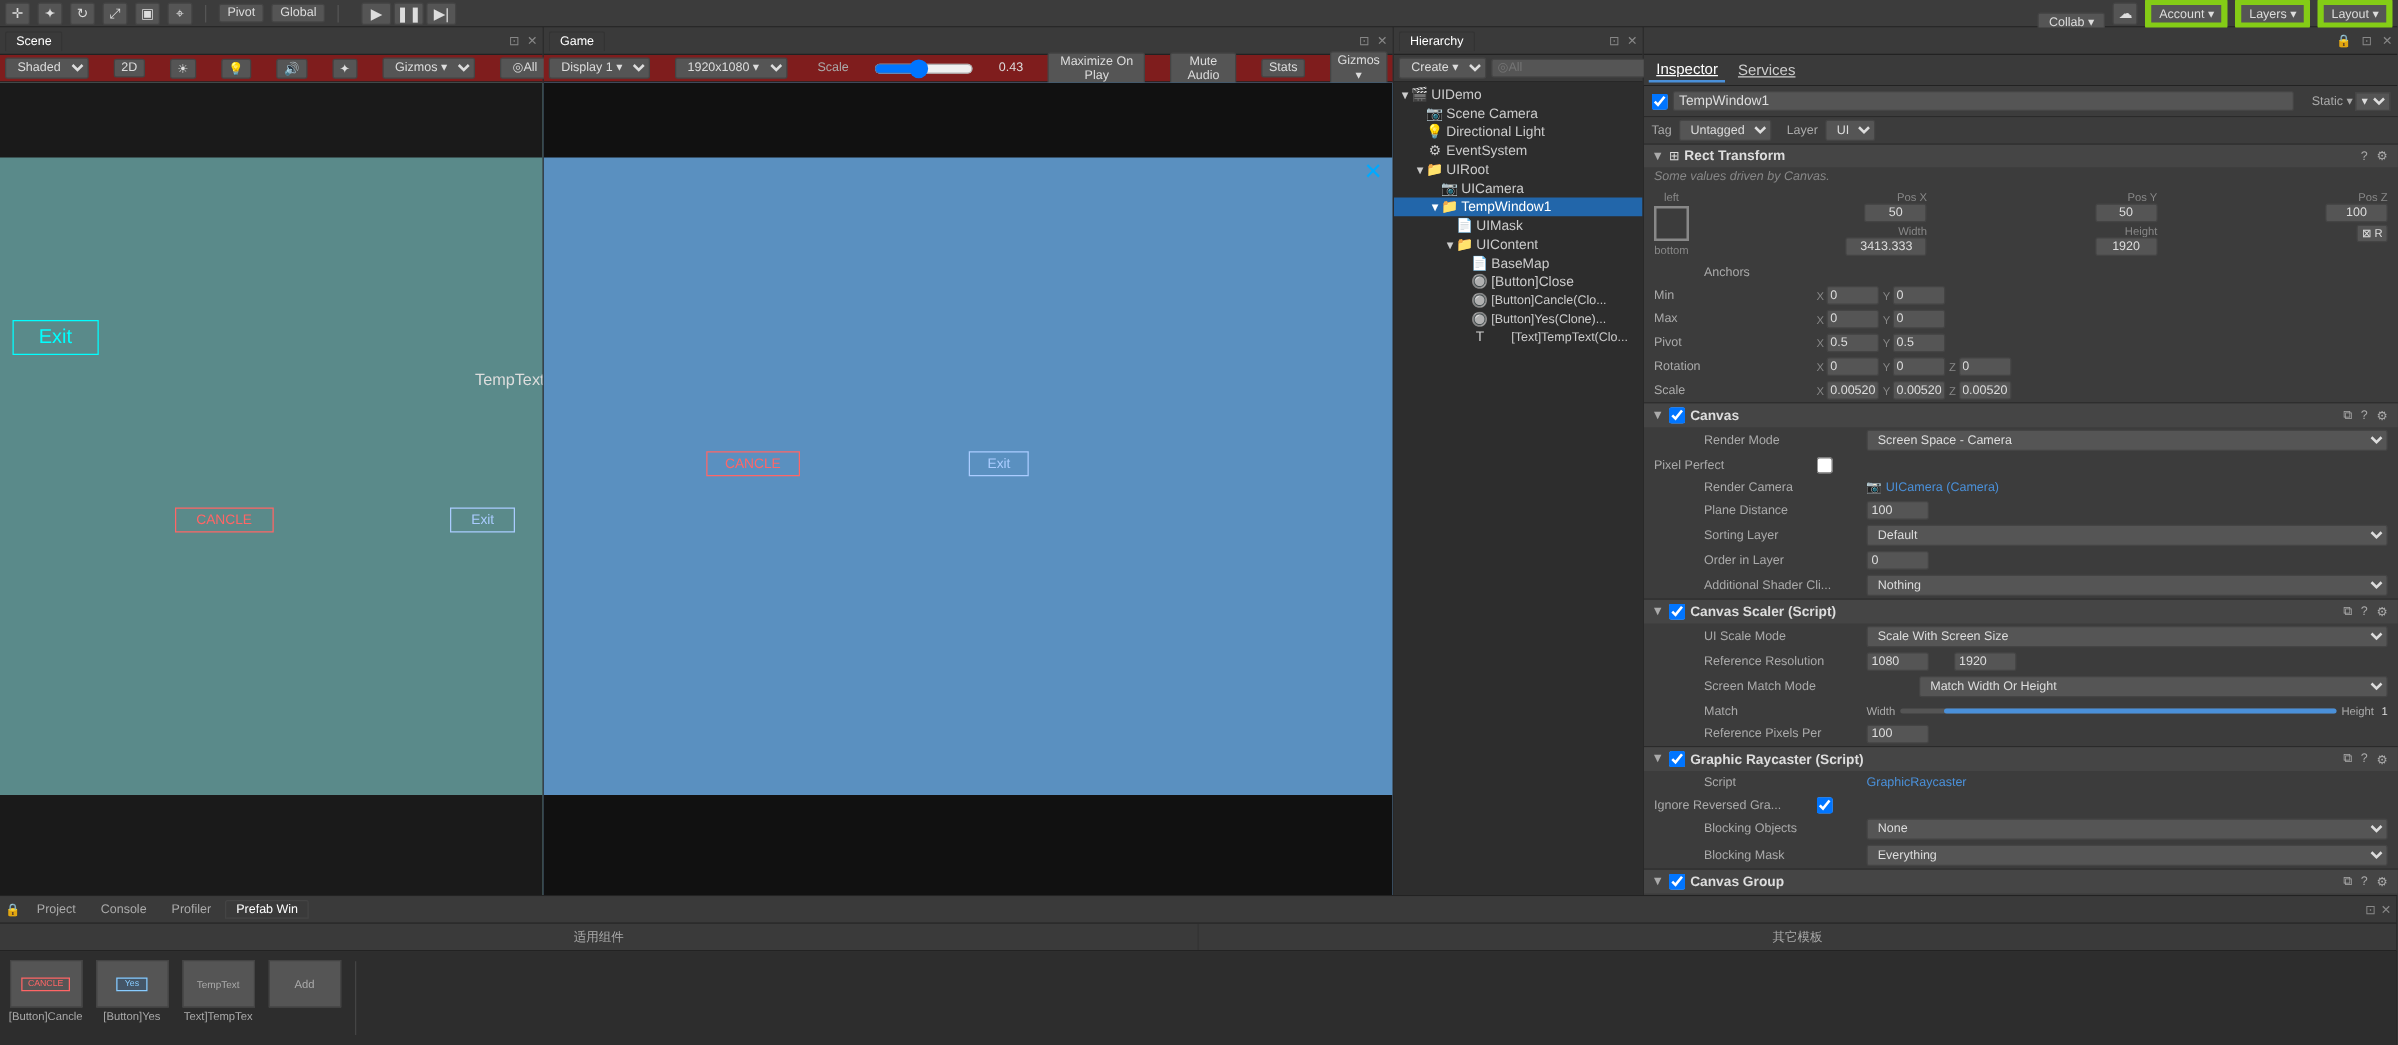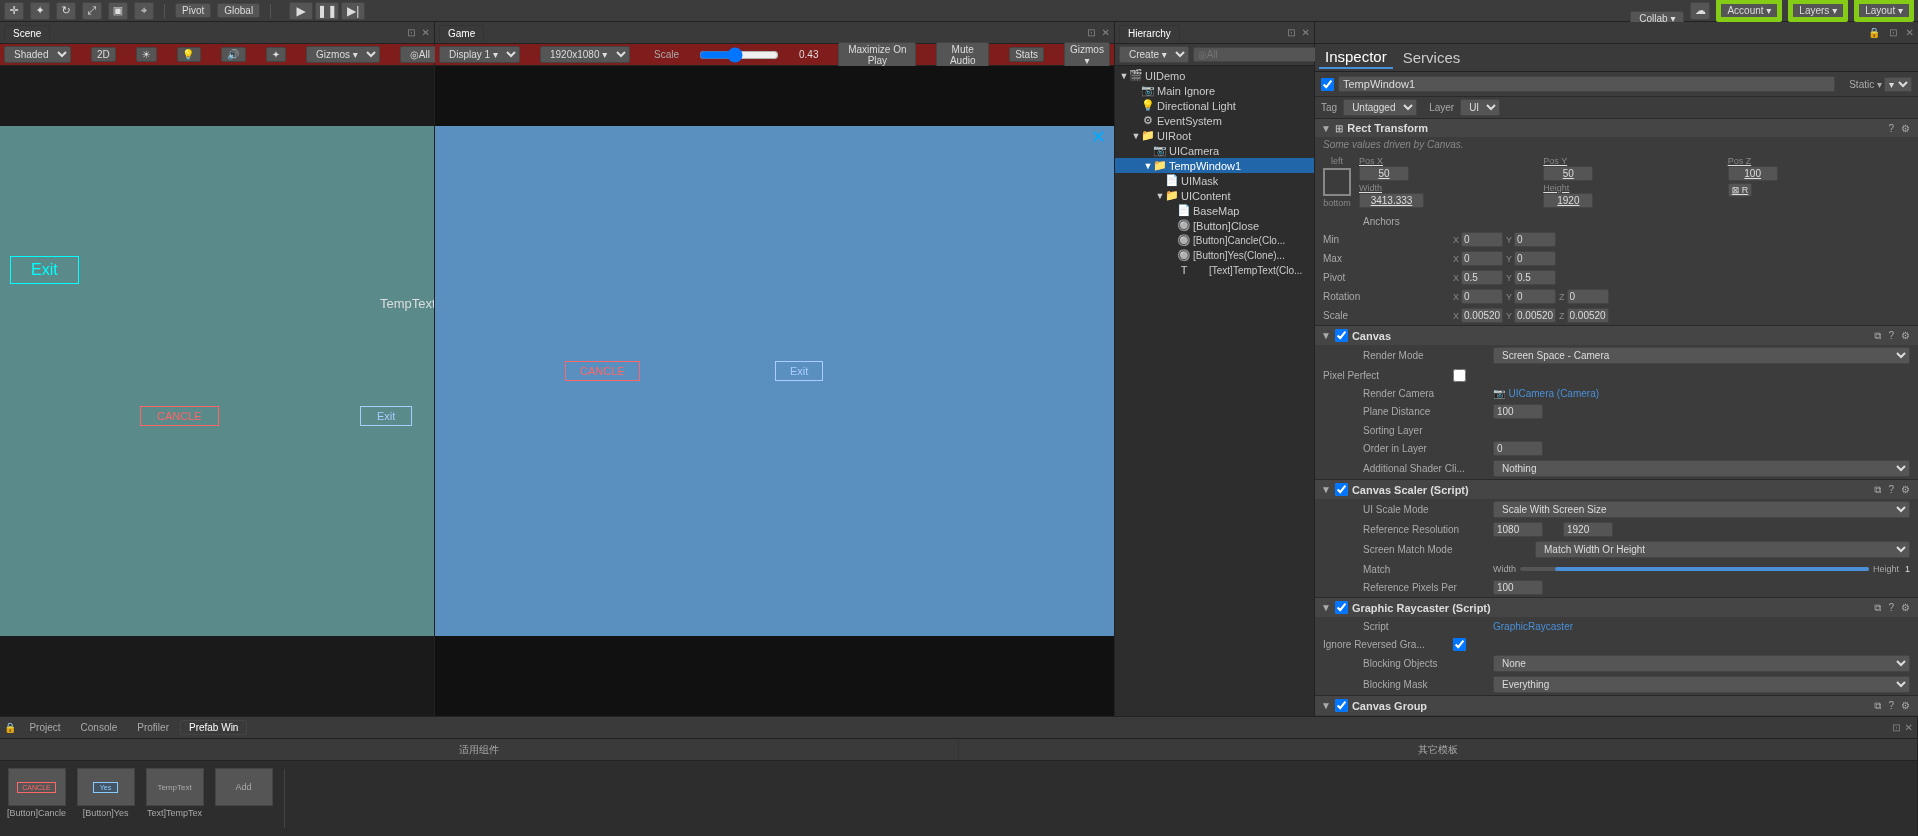--- a/index.html
+++ b/index.html
@@ -290,23 +290,24 @@
       border-bottom: 1px solid #222;
       display: flex;
       align-items: center;
       padding: 0 4px;
       gap: 4px;
     }
     .inspector-tab {
       background: transparent;
       border: none;
       color: #ccc;
-      font-size: 15px;
+      font-size: 12px;
       padding: 2px 6px;
       cursor: pointer;
+      text-decoration: underline;
     }
     .inspector-tab.active { color: #fff; border-bottom: 2px solid #4a90d9; }
     .inspector-content {
       flex: 1;
       background: #3c3c3c;
       overflow-y: auto;
       padding: 0;
     }
     .inspector-header {
       display: flex;
@@ -441,22 +442,21 @@
     }
     .pos-grid {
       display: grid;
       grid-template-columns: 1fr 1fr 1fr;
       gap: 2px;
       flex: 1;
     }
     .pos-cell {
       display: flex;
       flex-direction: column;
-      align-items: flex-start;
-      text-decoration: underline;
+      align-items: flex-end;
     }
     .pos-cell-label { font-size: 9px; color: #888; }
     .pos-cell-input {
       background: #555;
       border: 1px solid #444;
       color: #ddd;
       font-size: 10px;
       padding: 1px 2px;
       border-radius: 2px;
       width: 50px;
@@ -709,21 +709,21 @@
         <div class="tree-item">
           <span class="tree-indent" style="width:0px"></span>
           <span class="tree-arrow">▼</span>
           <span class="tree-icon">🎬</span>
           <span>UIDemo</span>
         </div>
         <div class="tree-item">
           <span class="tree-indent" style="width:12px"></span>
           <span class="tree-arrow"></span>
           <span class="tree-icon">📷</span>
-          <span>Main Ignore</span>
+          <span>Scene Camera</span>
         </div>
         <div class="tree-item">
           <span class="tree-indent" style="width:12px"></span>
           <span class="tree-arrow"></span>
           <span class="tree-icon">💡</span>
           <span>Directional Light</span>
         </div>
         <div class="tree-item">
           <span class="tree-indent" style="width:12px"></span>
           <span class="tree-arrow"></span>
@@ -975,20 +975,23 @@
               <span class="object-icon">📷</span>
               <span class="object-name">UICamera (Camera)</span>
             </div>
           </div>
           <div class="prop-row">
             <span class="prop-label">Plane Distance</span>
             <input type="text" class="prop-input" value="100" style="">
           </div>
           <div class="prop-row">
             <span class="prop-label">Sorting Layer</span>
+            <select class="inspector-dropdown" style="flex:1;">
+              <option>Default</option>
+            </select>
           </div>
           <div class="prop-row">
             <span class="prop-label">Order in Layer</span>
             <input type="text" class="prop-input" value="0" style="">
           </div>
           <div class="prop-row">
             <span class="prop-label">Additional Shader Cli...</span>
             <select class="inspector-dropdown" style="flex:1;">
               <option>Nothing</option>
             </select>

